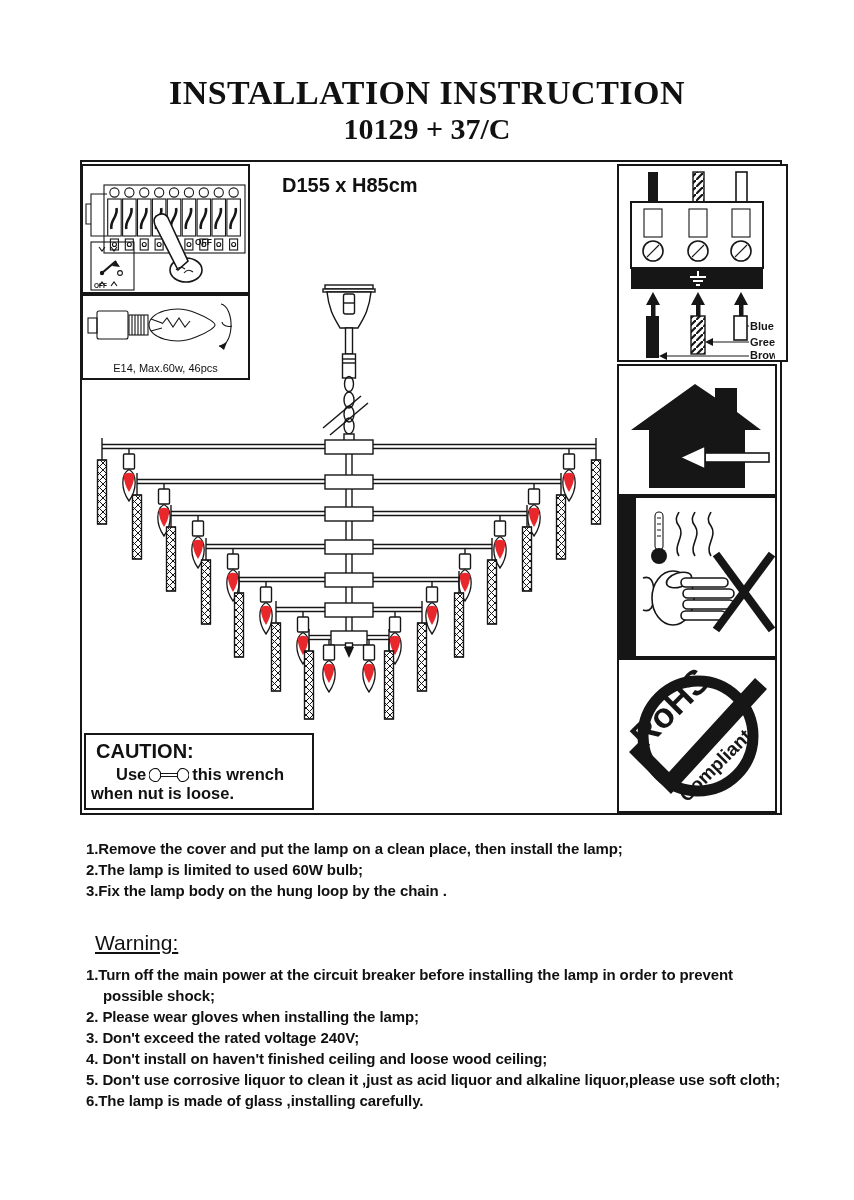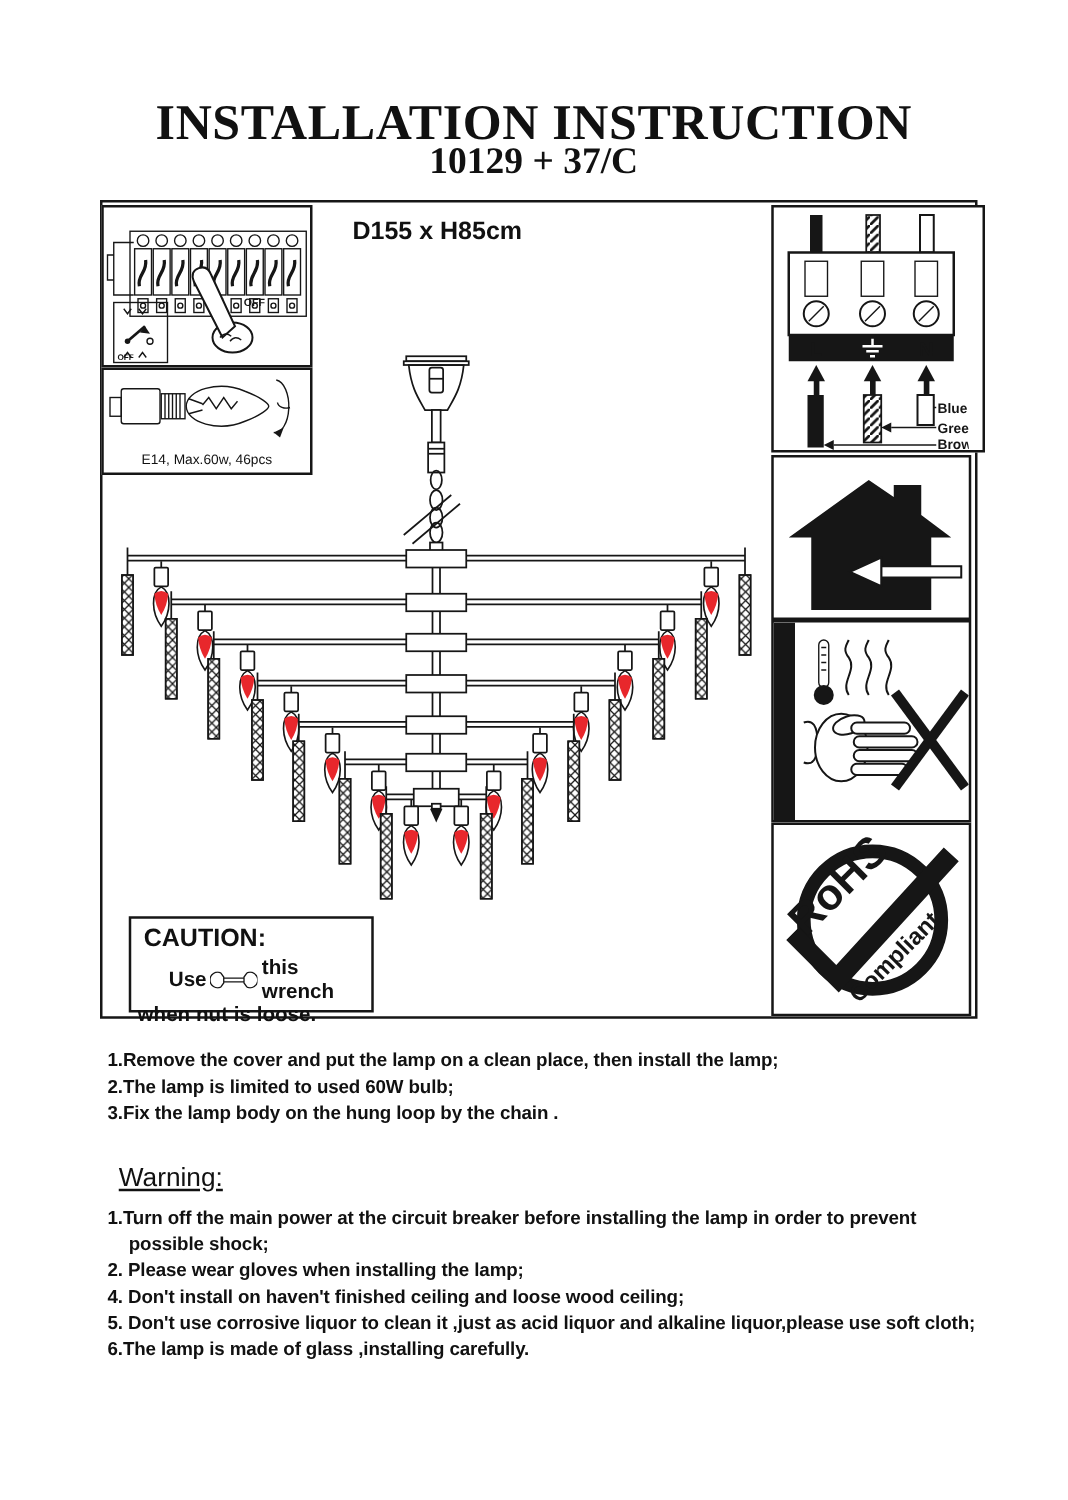--- a/index.html
+++ b/index.html
@@ -1,29 +1,29 @@
 <!DOCTYPE html>
 <html><head>
 <meta charset="utf-8">
 <style>
   html,body{margin:0;padding:0;background:#fff;}
   body{width:854px;height:1200px;position:relative;font-family:"Liberation Sans",sans-serif;color:#111;overflow:hidden;}
   .abs{position:absolute;}
-  .title1{left:0;top:74px;width:854px;text-align:center;font-family:"Liberation Serif",serif;font-weight:bold;font-size:40px;letter-spacing:.5px;}
+  .title1{left:0;top:74px;width:854px;text-align:center;font-family:"Liberation Serif",serif;font-weight:bold;font-size:34px;letter-spacing:.5px;}
   .title2{left:0;top:112px;width:854px;text-align:center;font-family:"Liberation Serif",serif;font-weight:bold;font-size:30px;}
   #board{left:80px;top:160px;width:702px;height:655px;border:2px solid #161616;box-sizing:border-box;background:#fff;}
   .box{position:absolute;border:2px solid #161616;box-sizing:border-box;background:#fff;}
   #breakerBox{left:-1px;top:2px;width:169px;height:130px;}
   #bulbBox{left:-1px;top:132px;width:169px;height:86px;}
   #sizeLabel{left:184px;top:12px;font-size:20px;font-weight:bold;margin-left:16px;}
   #wiringBox{left:535px;top:2px;width:171px;height:198px;}
   #houseBox{left:535px;top:202px;width:160px;height:132px;}
   #heatBox{left:535px;top:334px;width:160px;height:162px;}
   #rohsBox{left:535px;top:496px;width:160px;height:155px;}
-  #cautionBox{left:2px;top:571px;width:196px;height:77px;margin-left:19px;}
+  #cautionBox{left:2px;top:571px;width:230px;height:77px;}
   .bulbSpec{position:absolute;left:0;bottom:4px;width:100%;text-align:center;font-size:11px;letter-spacing:0;}
   .cauHead{margin:5px 0 2px 10px;font-size:20px;font-weight:bold;}
   .cauLine1{margin-left:30px;font-size:16.5px;font-weight:bold;display:flex;align-items:center;gap:3px;}
   .cauLine2{margin-left:5px;font-size:16.5px;font-weight:bold;}
   #instr{left:86px;top:829px;width:762px;}
   #instr .hd{font-size:20px;}
   #warn{left:86px;top:931px;width:768px;}
   #warn .hd{font-size:21px;padding-left:9px;text-decoration:underline;}
   .items{margin-top:9px;}
   .items div{font-size:15px;font-weight:bold;line-height:21px;white-space:nowrap;letter-spacing:-0.1px;}
@@ -404,17 +404,18 @@
     <div>3.Fix the lamp body on the  hung loop by the chain .</div>
   </div>
 </div>
 
 <div class="abs" id="warn">
   <div class="hd">Warning:</div>
   <div class="items">
     <div>1.Turn off the main power at the circuit breaker before installing the lamp in order to prevent</div>
     <div class="ind">possible shock;</div>
     <div>2. Please wear gloves when installing the lamp;</div>
+    <div>3. Don't exceed the rated voltage 240V;</div>
     <div>4. Don't install on haven't finished ceiling and loose wood ceiling;</div>
     <div>5. Don't use corrosive liquor to clean it ,just as acid liquor and alkaline liquor,please use soft cloth;</div>
     <div>6.The lamp is made of  glass ,installing carefully.</div>
   </div>
 </div>
 
 </body></html>

